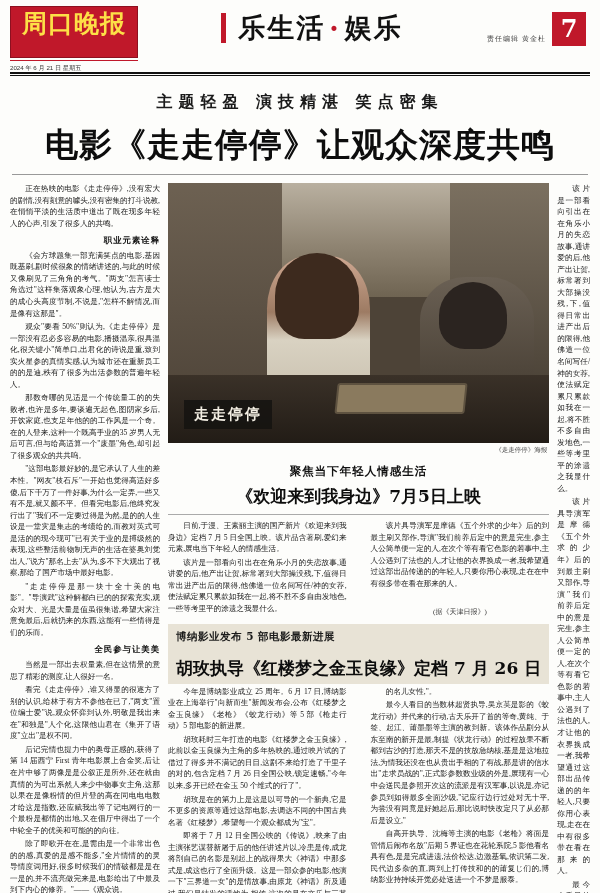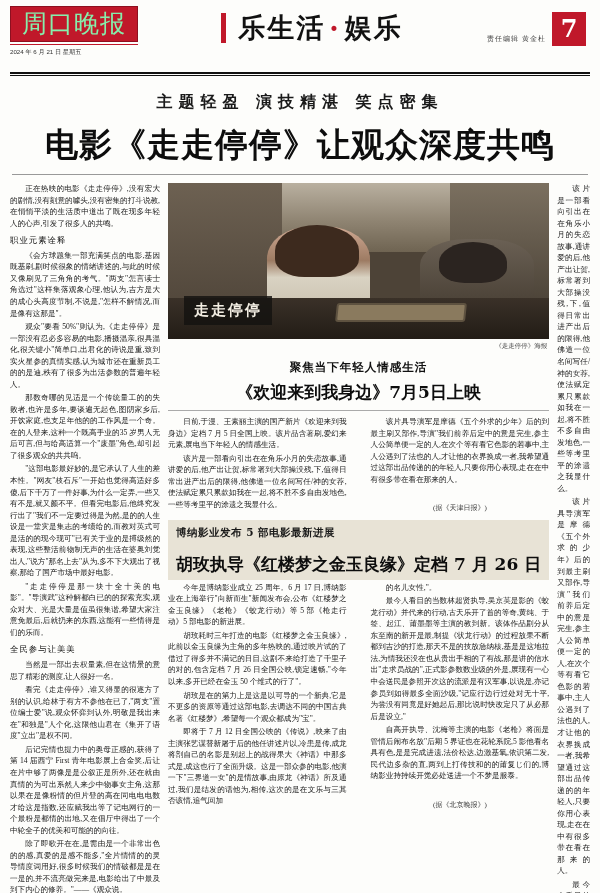--- a/index.html
+++ b/index.html
@@ -24,28 +24,28 @@
     padding: 6px 10px 0 10px;
     display: flex;
     align-items: flex-start;
   }
   .logo-box {
     width: 128px;
     flex: 0 0 128px;
   }
   .logo-title {
     background: #c0182a;
-    color: #86efac;
-    font-family: "DejaVu Serif", serif;
-    font-weight: normal;
+    color: #fde047;
+    font-family: "DejaVu Serif", serif;
+    font-weight: bold;
     font-size: 25px;
     letter-spacing: 1px;
     text-align: center;
     line-height: 34px;
-    height: 36px;
+    height: 52px;
     border: 1px solid #8d1020;
   }
   .logo-sub {
     font-size: 6.5px;
     color: #333;
     margin-top: 3px;
     text-align: left;
     letter-spacing: 0;
     font-family: "Liberation Sans", sans-serif;
     transform: scale(0.95);
@@ -154,39 +154,39 @@
   }
   .col p {
     margin: 0 0 2px 0;
     text-indent: 2em;
   }
   .col-left { flex: 0 0 150px; }
   .col-mid  { flex: 0 0 200px; }
   .col-right{ flex: 1 1 auto; }
 
   .subhead-center {
-    text-align: left;
-    font-family: "DejaVu Serif", serif;
-    font-weight: normal;
+    text-align: right;
+    font-family: "DejaVu Serif", serif;
+    font-weight: bold;
     font-size: 8.4px;
     margin: 5px 0 3px 0;
     letter-spacing: 1px;
     color: #111;
     text-indent: 0;
   }
 
   
   .photo-block {
     position: relative;
     margin-bottom: 4px;
   }
   .photo {
     position: relative;
     width: 100%;
-    height: 156px;
+    height: 260px;
     overflow: hidden;
     background: #4d4337;
   }
   .photo .sky {
     position: absolute; left:0; top:0; right:0; height: 44%;
     background: linear-gradient(180deg,#b9b0a0 0%, #8f8472 55%, #6f6452 100%);
   }
   .photo .wall {
     position: absolute; left:0; top:0; width:30%; height:100%;
     background: linear-gradient(180deg,#6d6152 0%, #4a4035 100%);

